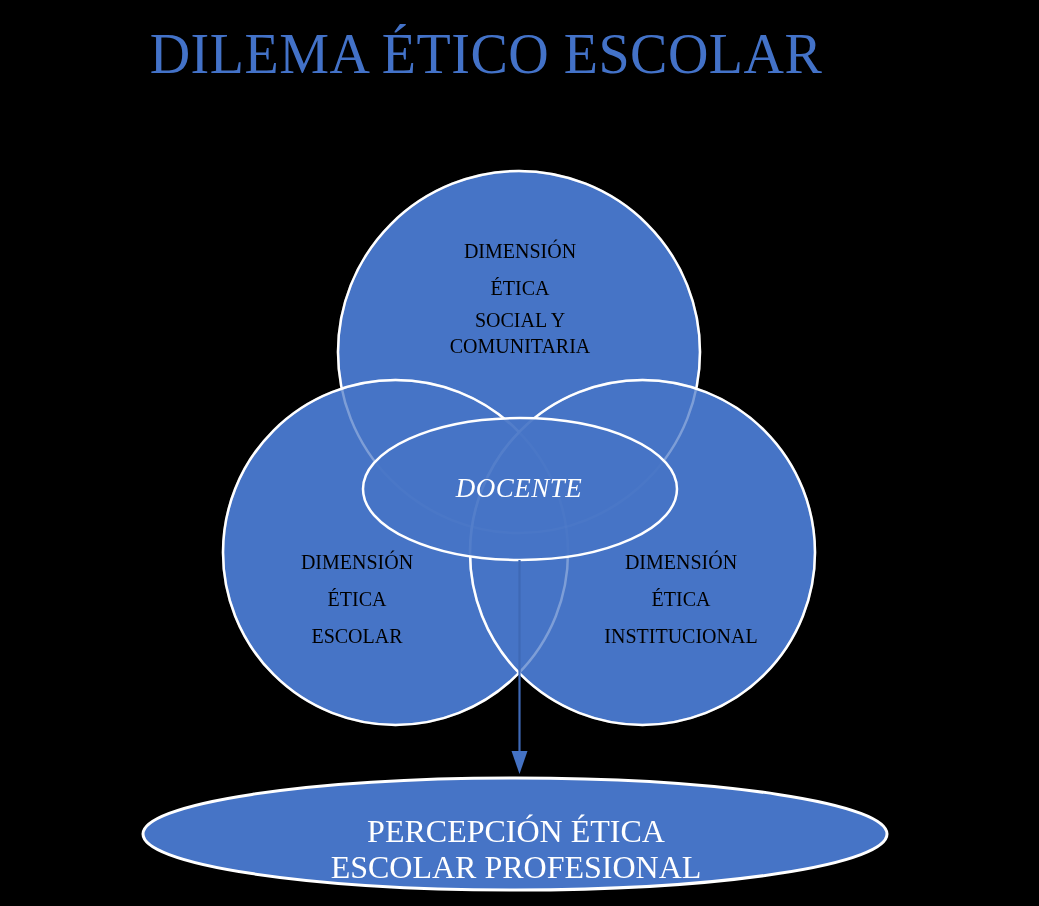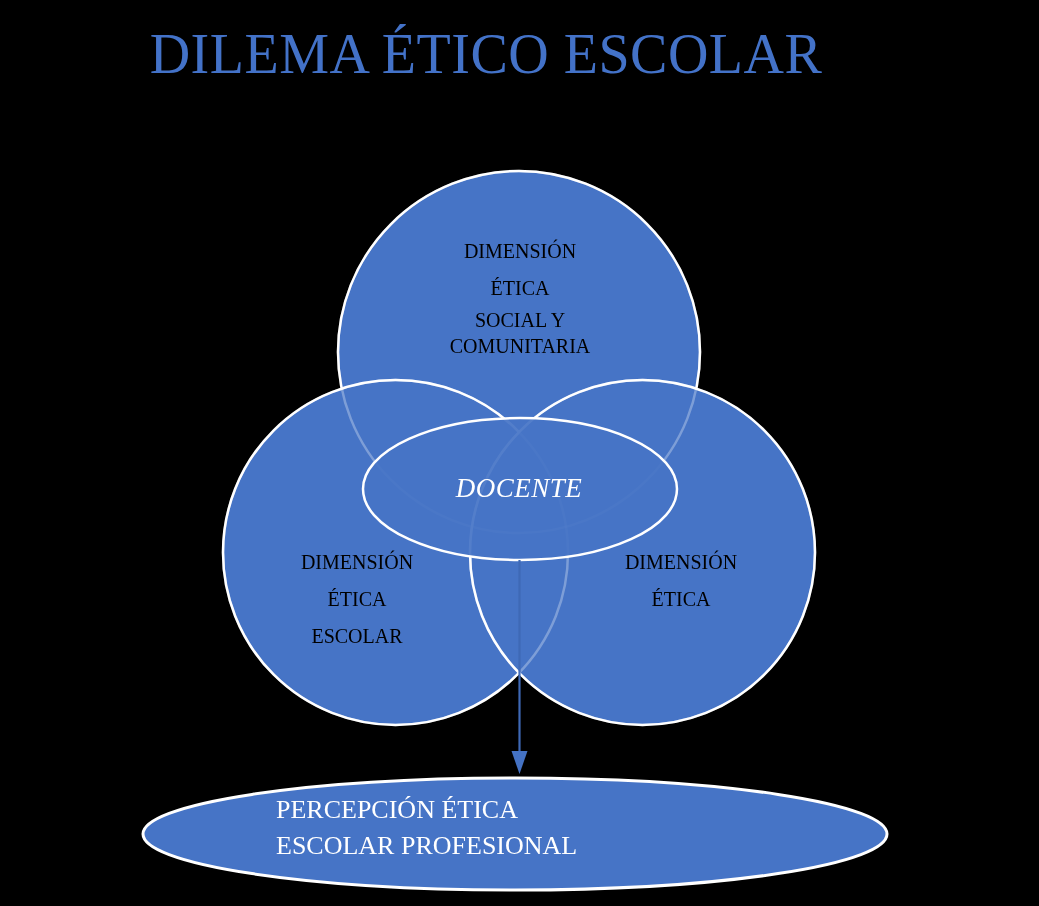--- a/index.html
+++ b/index.html
@@ -49,24 +49,24 @@
   .label-institucional{left:531px;top:544px;width:300px;}
   .center-label{
     position:absolute;left:369px;top:468px;width:300px;
     text-align:center;
     color:var(--light-text);
     font-size:27px;line-height:40px;
     letter-spacing:0.5px;
     font-style:italic;
   }
   .outcome-label{
-    position:absolute;left:276px;top:792px;width:480px;
-    text-align:left;
+    position:absolute;left:276px;top:814px;width:480px;
+    text-align:center;
     color:var(--light-text);
-    font-size:26px;
+    font-size:32px;
   }
   .outcome-label p{margin:0;line-height:35.5px;}
 </style>
 </head>
 <body>
 
 <div class="stage">
 
   <h1 class="page-title">DILEMA ÉTICO ESCOLAR</h1>
 
@@ -100,20 +100,21 @@
 
   <div class="label label-personal">
     <p>DIMENSIÓN</p>
     <p>ÉTICA</p>
     <p>ESCOLAR</p>
   </div>
 
   <div class="label label-institucional">
     <p>DIMENSIÓN</p>
     <p>ÉTICA</p>
+    <p>INSTITUCIONAL</p>
   </div>
 
   <div class="center-label">DOCENTE</div>
 
   <div class="outcome-label">
     <p>PERCEPCIÓN ÉTICA</p>
     <p>ESCOLAR PROFESIONAL</p>
   </div>
 
 </div>

